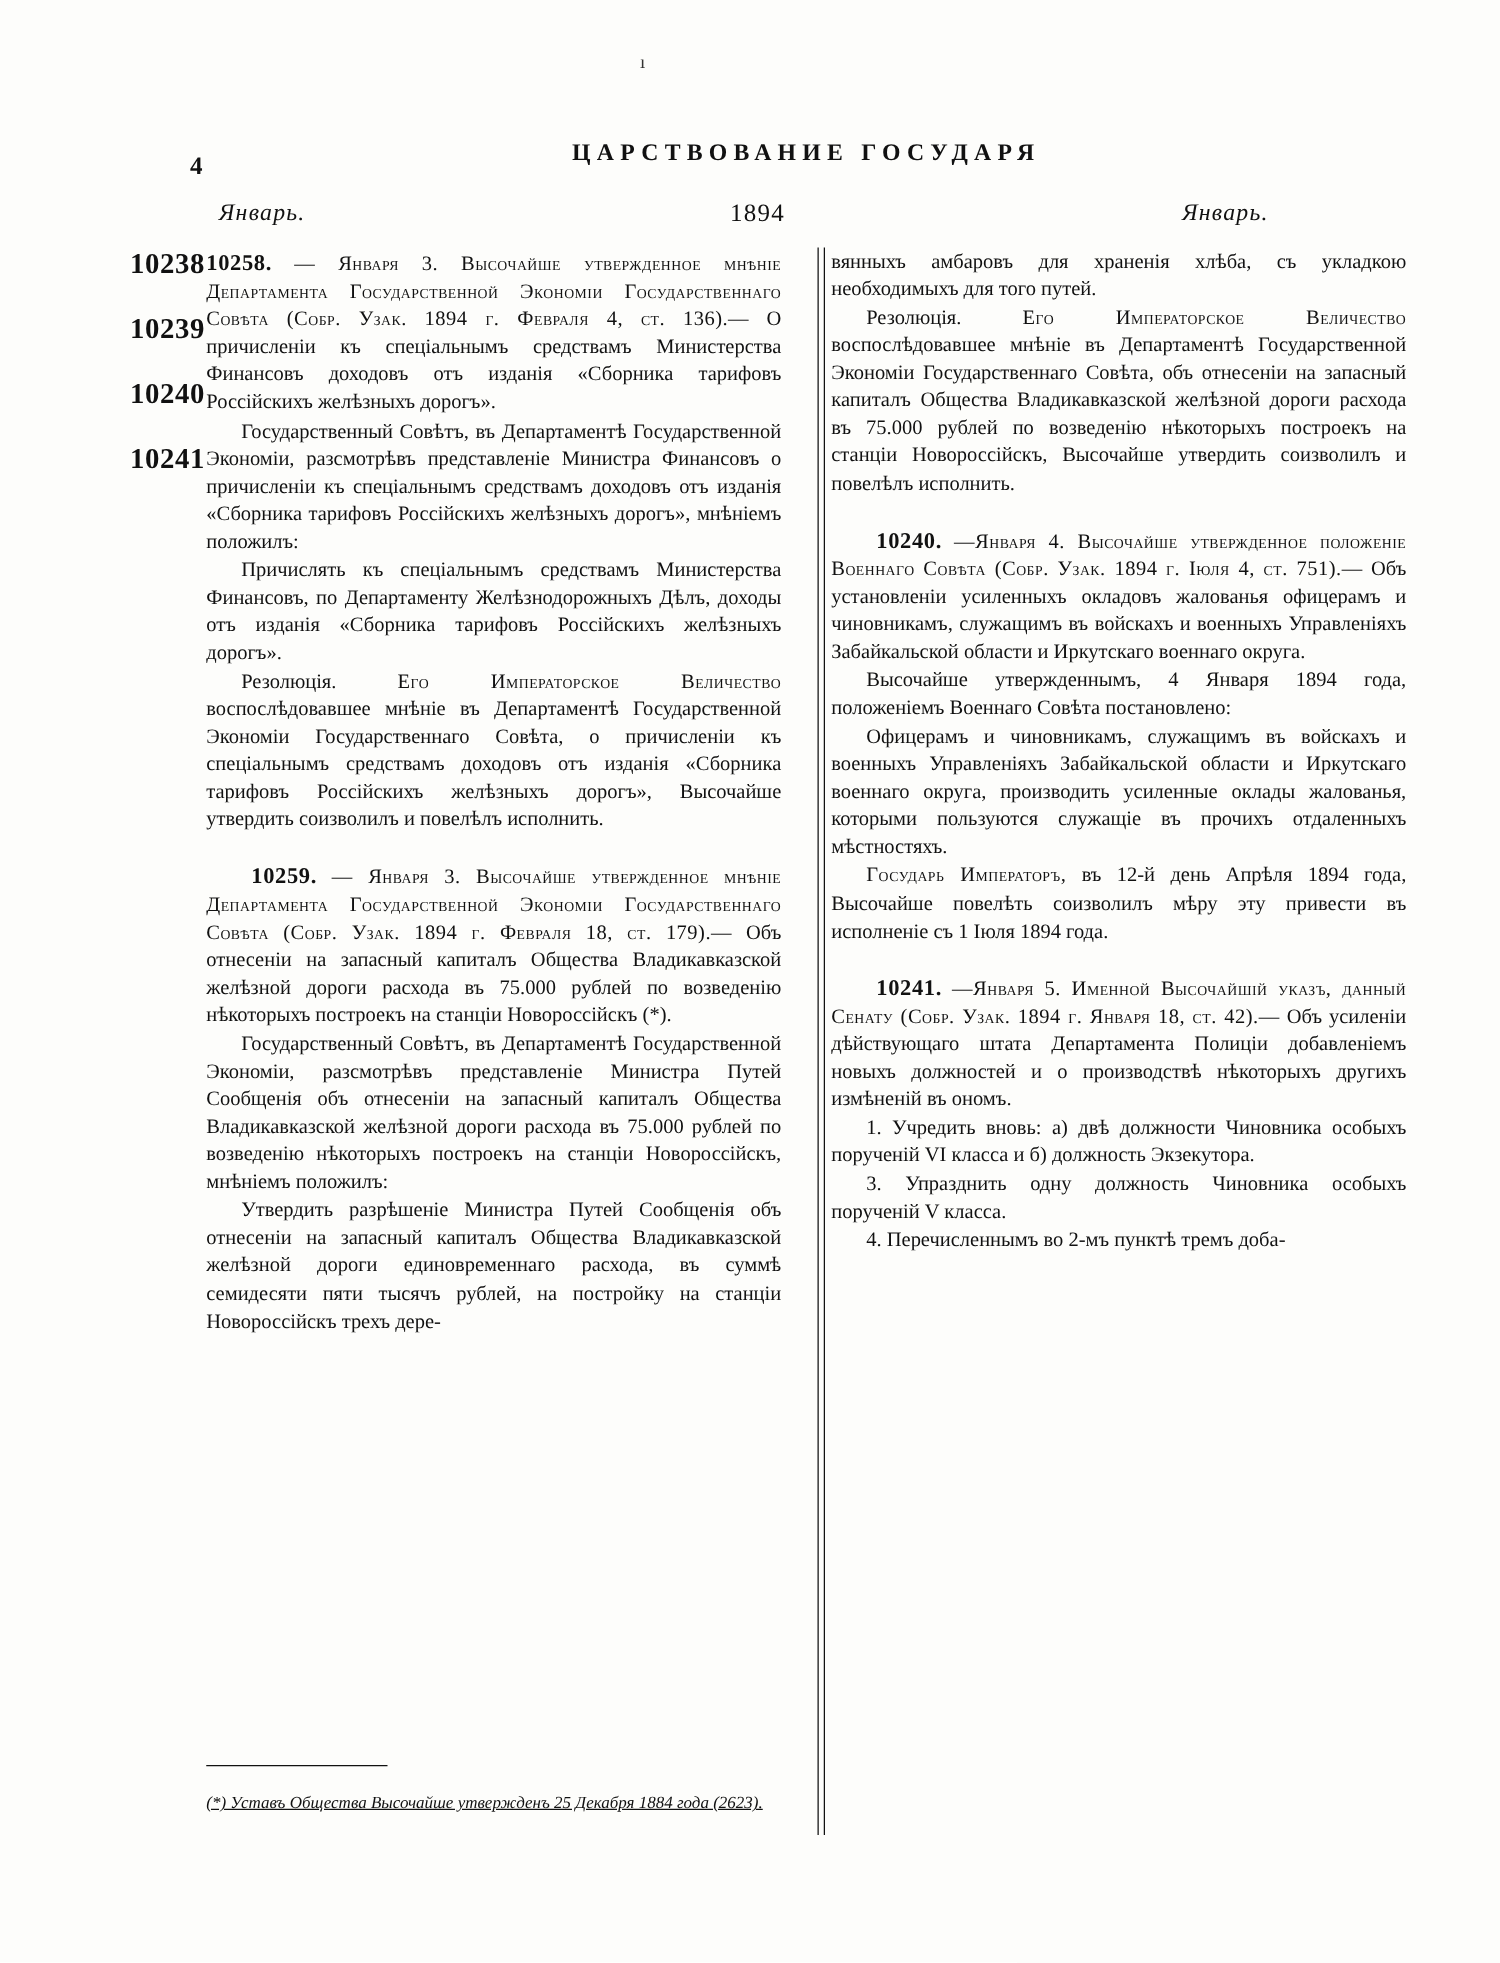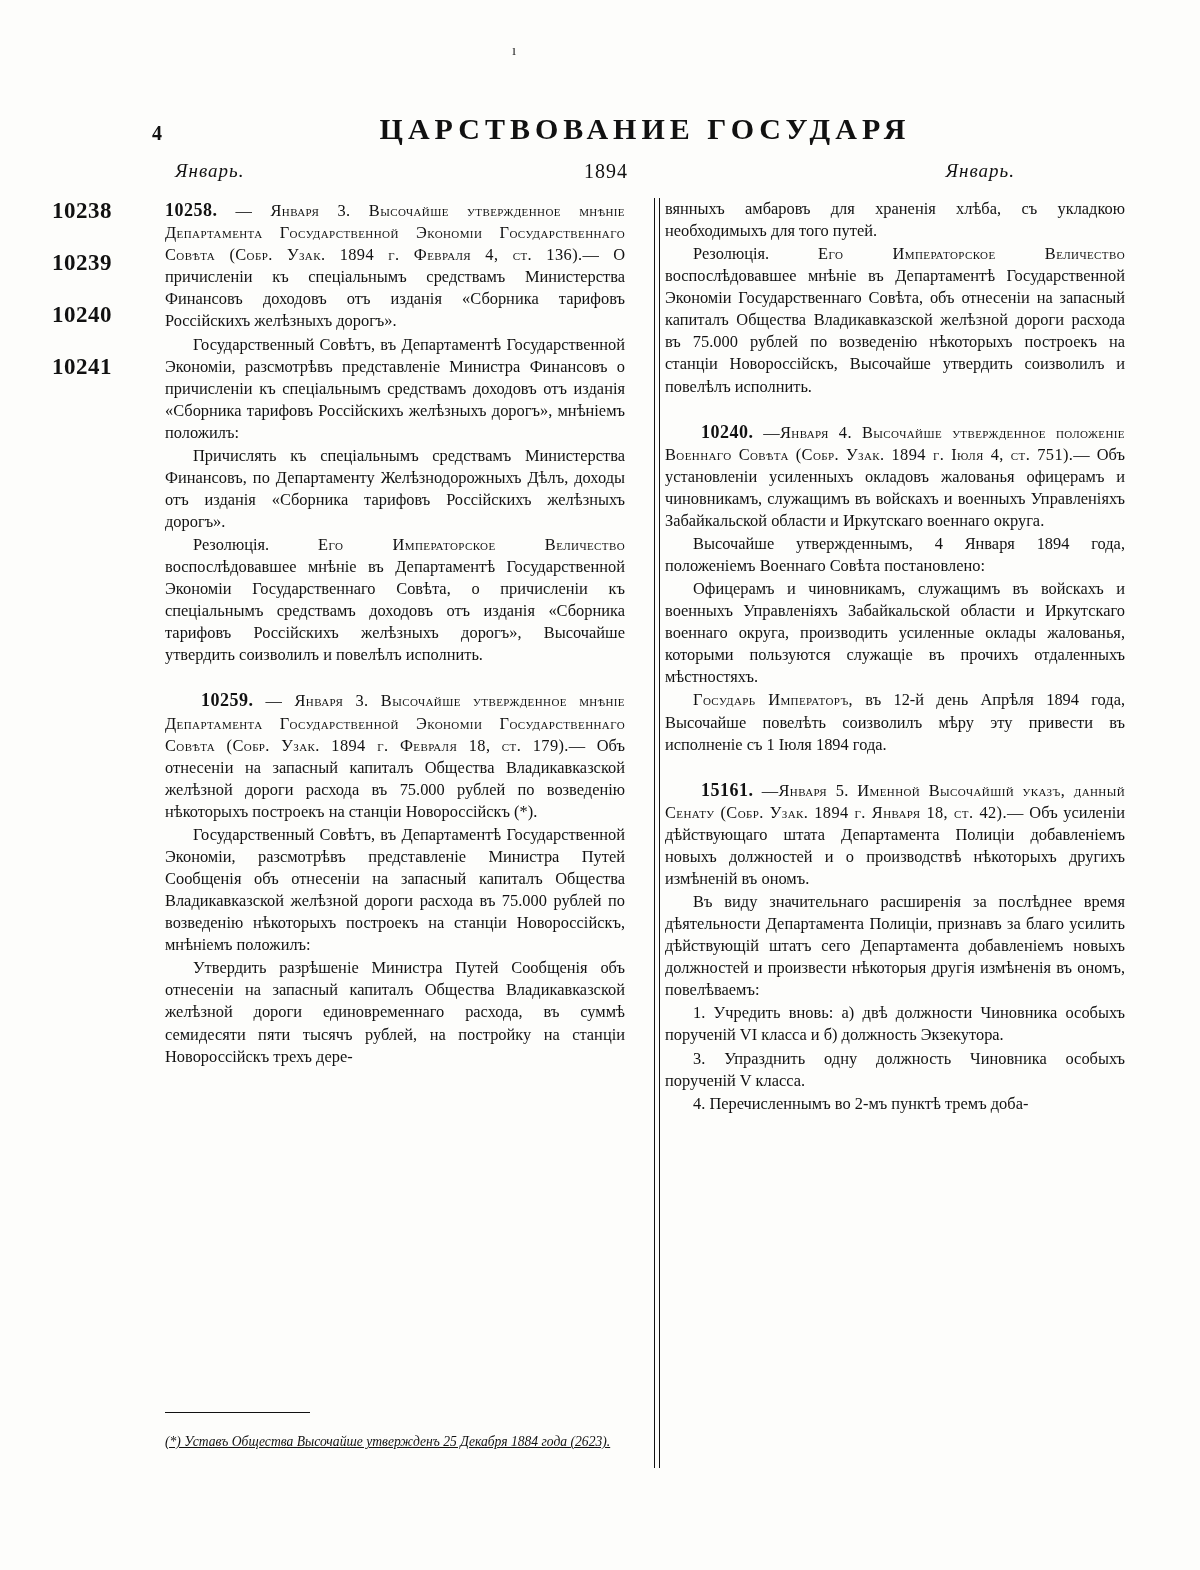--- a/index.html
+++ b/index.html
@@ -30,21 +30,21 @@
     font-size: 20px;
     font-weight: bold;
     letter-spacing: 0.5px;
   }
   .header-title {
     position: absolute;
     left: 0;
     right: 0;
     top: 112px;
     text-align: center;
-    font-size: 30px;
+    font-size: 19px;
     letter-spacing: 5px;
     font-weight: bold;
     padding-left: 90px;
   }
   .header-month-left {
     position: absolute;
     left: 175px;
     top: 160px;
     font-style: italic;
     font-size: 19px;
@@ -66,20 +66,21 @@
     top: 160px;
     font-style: italic;
     font-size: 19px;
     letter-spacing: 1px;
   }
   .margin-numbers {
     position: absolute;
     left: 52px;
     top: 198px;
     width: 112px;
+    text-align: right;
   }
   .margin-numbers div {
     font-size: 23px;
     font-weight: bold;
     letter-spacing: 0.5px;
     margin-bottom: 26px;
     font-family: "Liberation Serif", serif;
   }
   .col {
     position: absolute;
@@ -215,24 +216,23 @@
     </p>
 
     <p>Высочайше утвержденнымъ, 4 Января 1894 года, положеніемъ Военнаго Совѣта постановлено:</p>
     <p>Офицерамъ и чиновникамъ, служащимъ въ войскахъ и военныхъ Управленіяхъ Забайкальской области и Иркутскаго военнаго округа, производить усиленные оклады жалованья, которыми пользуются служащіе въ прочихъ отдаленныхъ мѣстностяхъ.</p>
 
     <p>
       <span class="smallcaps">Государь Императоръ,</span><span> въ 12-й день Апрѣля 1894 года, Высочайше повелѣть соизволилъ мѣру эту привести въ исполненіе съ 1 Іюля 1894 года.</span>
     </p>
 
     <p class="entry-head">
-      <span class="num">15161.</span>
+      <span class="num">10241.</span>
       <span class="smallcaps">—Января 5. Именной Высочайшій указъ, данный Сенату (Собр. Узак. 1894 г. Января 18, ст. 42).—</span>
       <span class="ital">Объ усиленіи дѣйствующаго штата Департамента Полиціи добавленіемъ новыхъ должностей и о производствѣ нѣкоторыхъ другихъ измѣненій въ ономъ.</span>
     </p>
 
-    <p>Въ виду значительнаго расширенія за послѣднее время дѣятельности Департамента Полиціи, признавъ за благо усилить дѣйствующій штатъ сего Департамента добавленіемъ новыхъ должностей и произвести нѣкоторыя другія измѣненія въ ономъ, повелѣваемъ:</p>
     <p>1. Учредить вновь: а) двѣ должности Чиновника особыхъ порученій VI класса и б) должность Экзекутора.</p>
     <p>3. Упразднить одну должность Чиновника особыхъ порученій V класса.</p>
     <p>4. Перечисленнымъ во 2-мъ пунктѣ тремъ доба-</p>
   </div>
 
 </div>
 
 </body></html>

